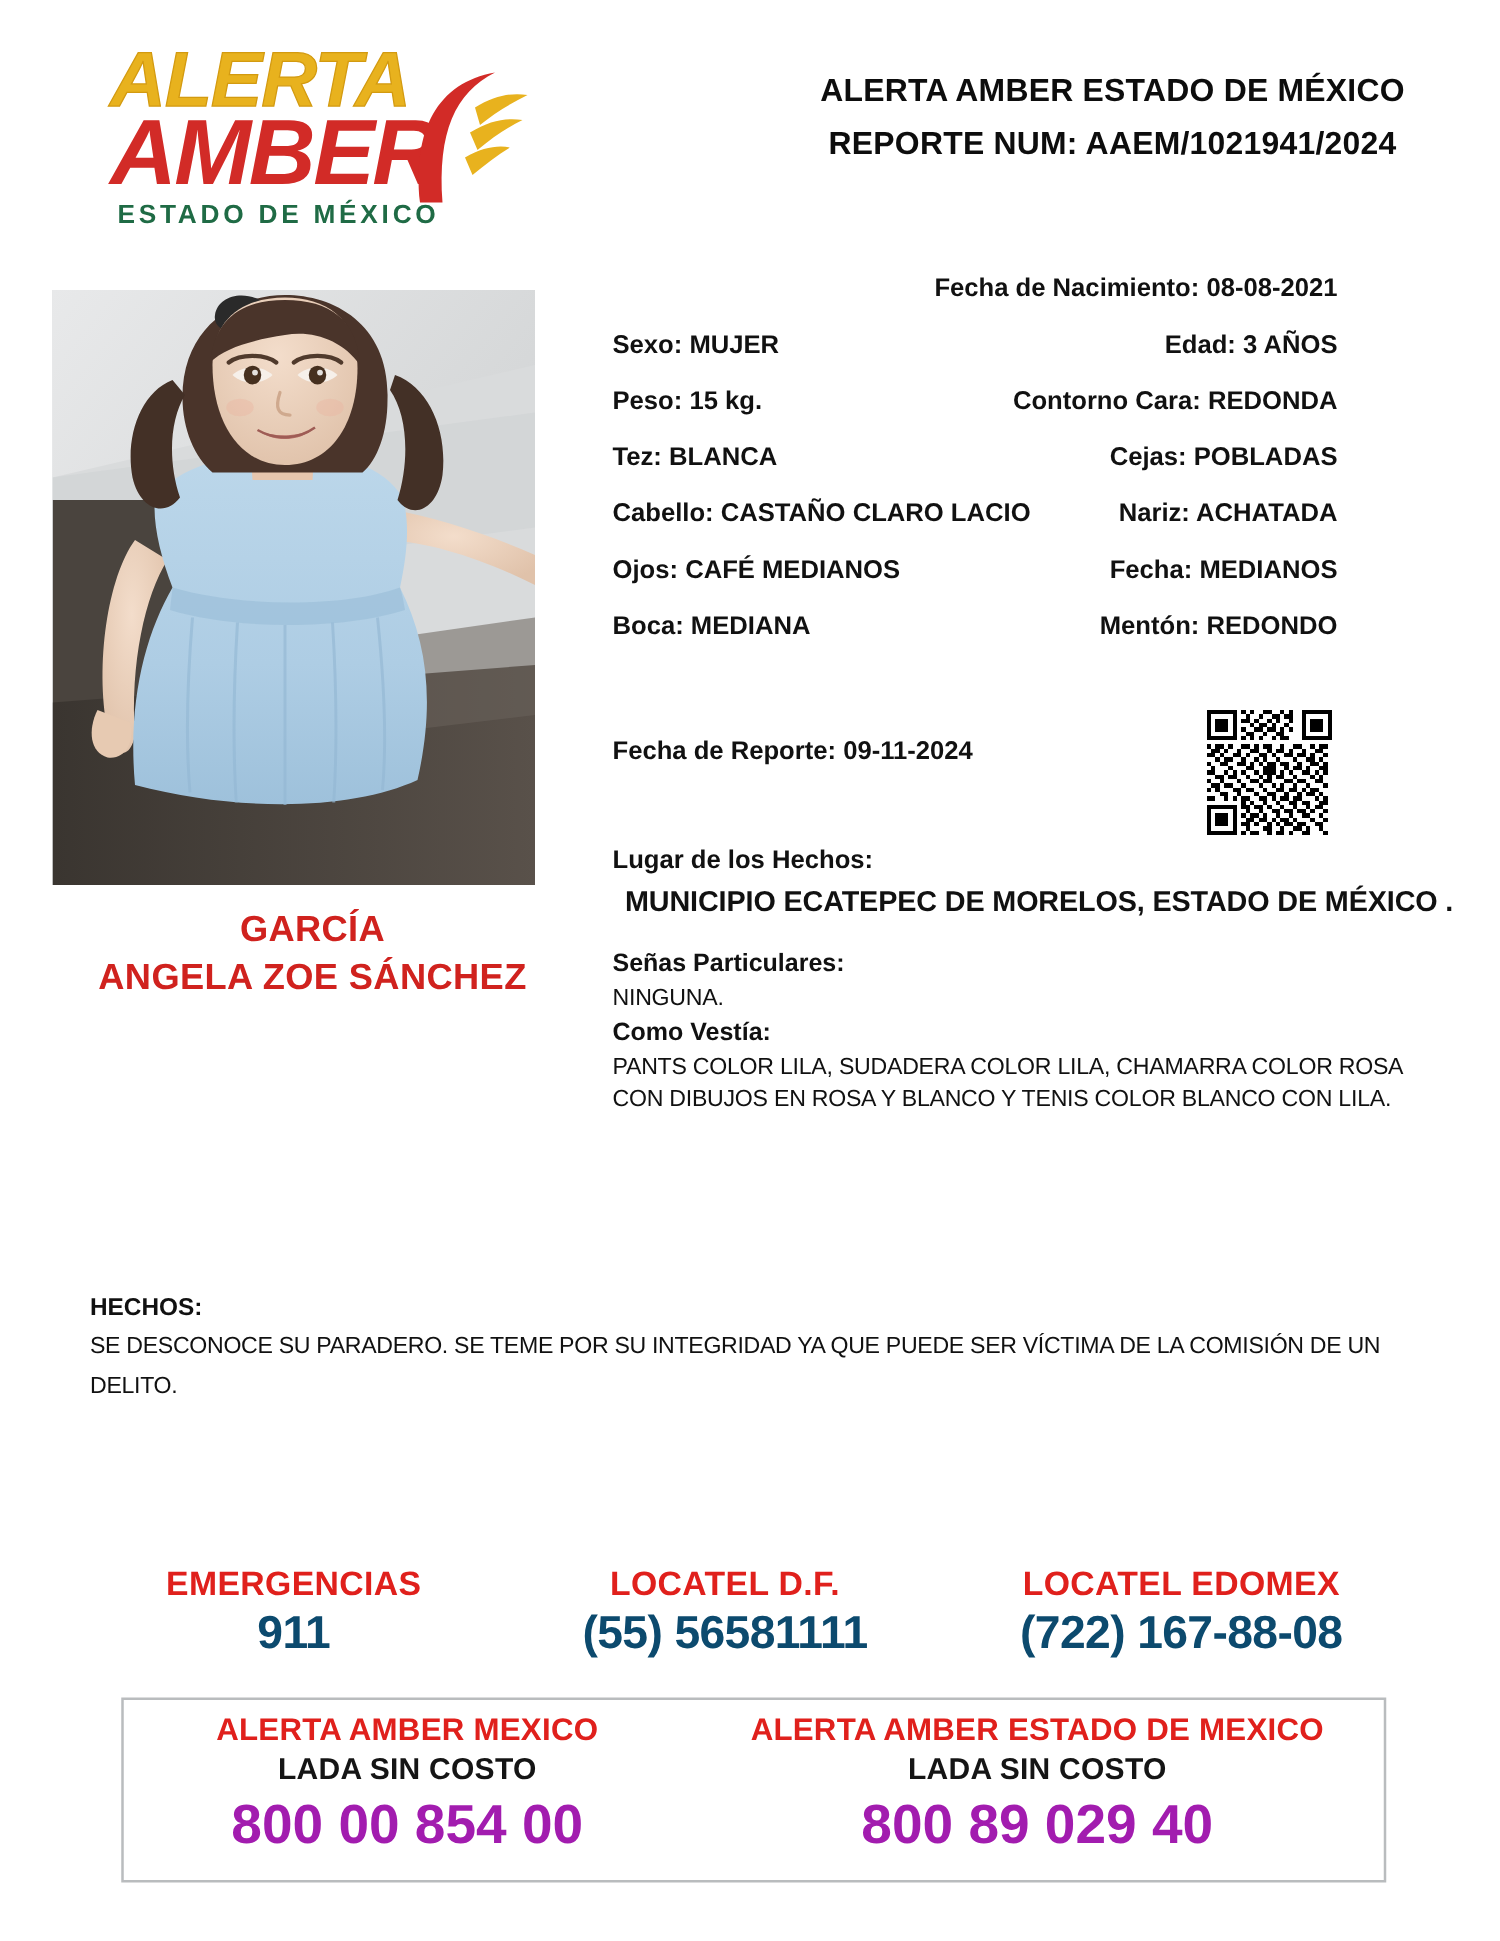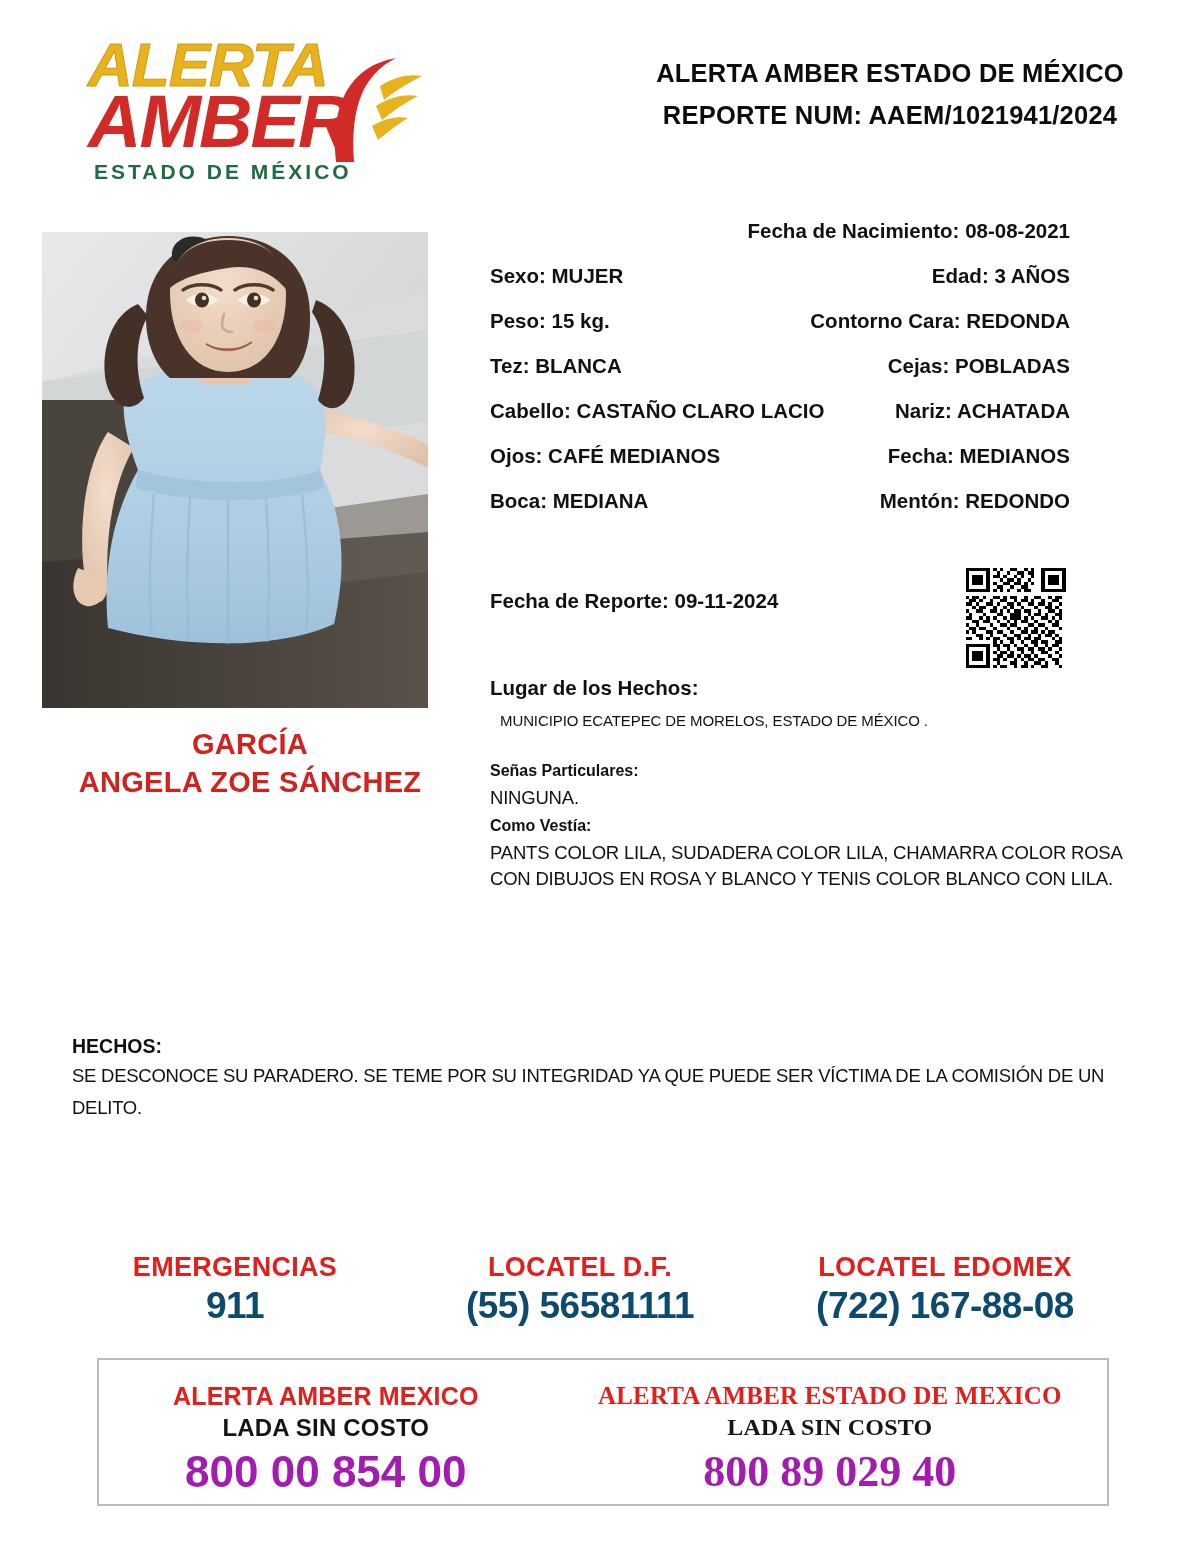--- a/index.html
+++ b/index.html
@@ -157,35 +157,35 @@
     left: 490px;
     top: 672px;
     width: 680px;
   }
   .lugar-label {
     font-size: 20.5px;
     font-weight: bold;
     line-height: 32px;
   }
   .lugar-value {
-    font-size: 15px;
-    font-weight: normal;
+    font-size: 23px;
+    font-weight: bold;
     line-height: 34px;
     padding-left: 10px;
     letter-spacing: -0.1px;
   }
 
   
   .block-sec {
     position: absolute;
     left: 490px;
     width: 640px;
   }
   .sec-label {
-    font-size: 16px;
+    font-size: 20px;
     font-weight: bold;
     line-height: 28px;
   }
   .sec-body {
     font-size: 18.5px;
     font-weight: normal;
     line-height: 26px;
     letter-spacing: -0.2px;
   }
   #senas { top: 757px; }
@@ -242,23 +242,23 @@
     position: absolute;
     left: 97px;
     top: 1358px;
     width: 1012px;
     height: 148px;
     border: 2px solid #b9bcbe;
     box-sizing: border-box;
     display: flex;
     background: #fff;
   }
-  .fcol { flex: 1; text-align: center; padding-top: 21px; }
+  .fcol { flex: 1; text-align: center; padding-top: 9px; }
   .fcol.left { flex: 0 0 45%; }
-  .fcol.right { flex: 1; font-family: Liberation Serif, serif; }
+  .fcol.right { flex: 1; }
   .f-title {
     color: #E0201C;
     font-size: 25px;
     font-weight: bold;
     letter-spacing: 0.2px;
     line-height: 1.22;
   }
   .f-sub {
     color: #151515;
     font-size: 24px;

